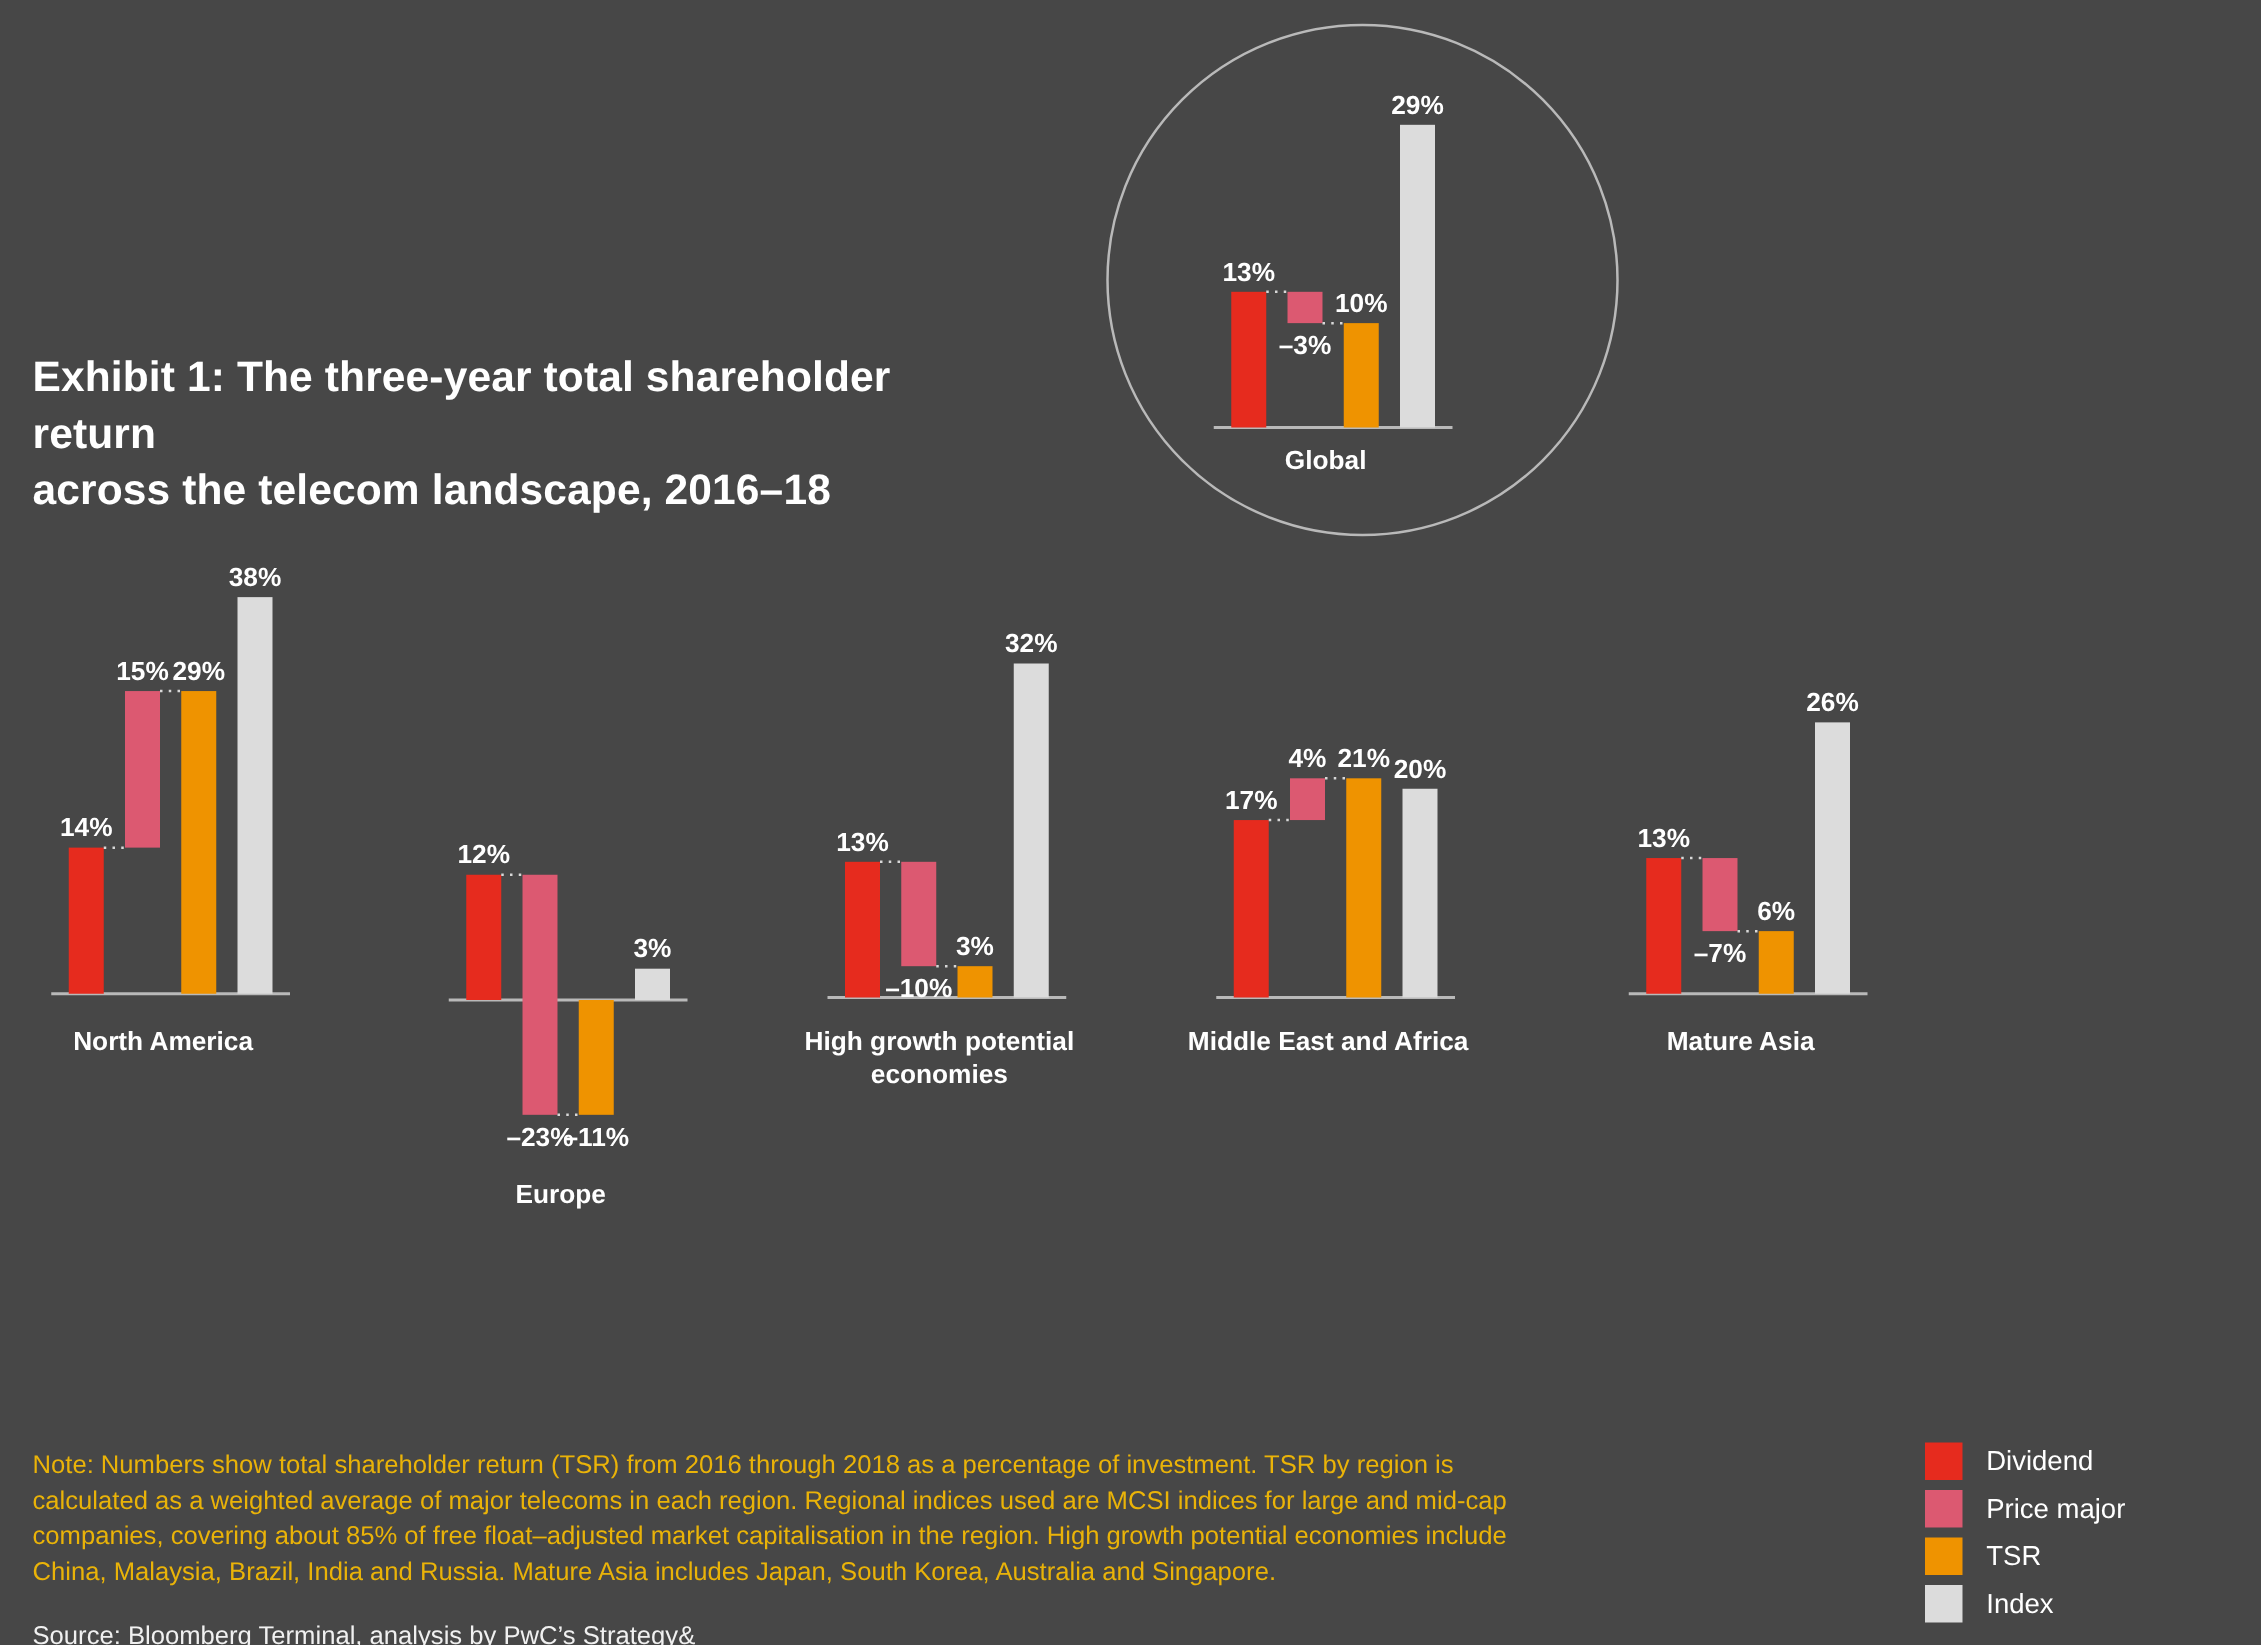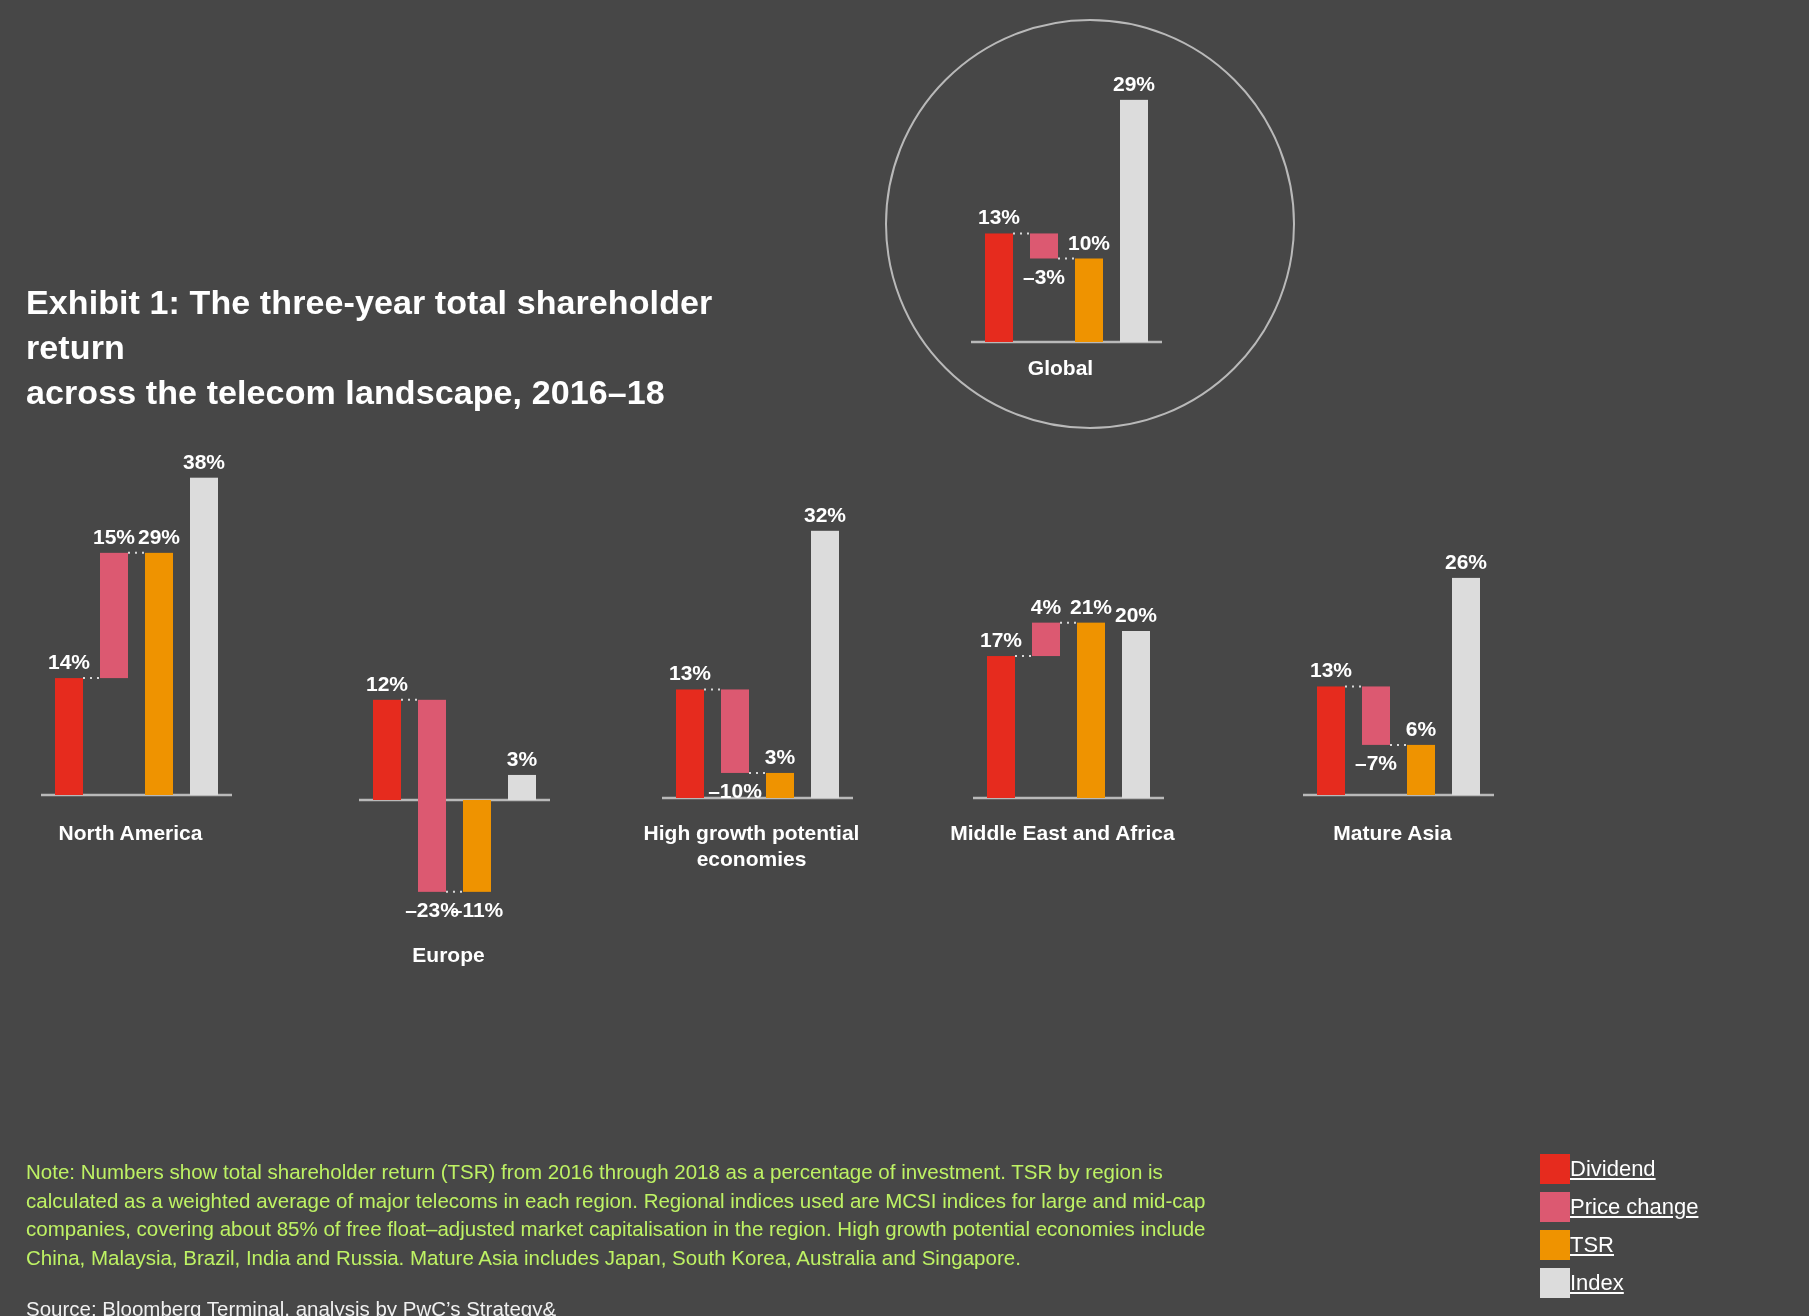--- a/index.html
+++ b/index.html
@@ -74,37 +74,36 @@
     align-items: center;
     height: 38px;
     margin-bottom: 0px;
   }
   .legend-swatch {
     width: 30px;
     height: 30px;
     flex: 0 0 30px;
   }
   .legend-label {
-    margin-left: 0;
+    margin-left: 19px;
     font-size: 22px;
     line-height: 1;
     white-space: nowrap;
-    text-decoration: underline;
   }
 
   #footer {
     position: absolute;
     left: 26px;
     top: 1158px;
     width: 1215px;
   }
   #note-text {
     font-size: 20.5px;
     line-height: 1.4;
-    color: #bef264;
+    color: #eab308;
   }
   #source-text {
     font-size: 20.5px;
     line-height: 1.4;
     color: #f0f0f0;
     margin-top: 22px;
   }
 </style>
 </head>
 <body>
@@ -201,21 +200,21 @@
     </g>
   </svg>
 
 <div id="legend">
     <div class="legend-row">
       <div class="legend-swatch" style="background: rgb(230, 43, 30);"></div>
       <div class="legend-label">Dividend</div>
     </div>
     <div class="legend-row">
       <div class="legend-swatch" style="background: rgb(220, 89, 113);"></div>
-      <div class="legend-label">Price change</div>
+      <div class="legend-label">Price major</div>
     </div>
     <div class="legend-row">
       <div class="legend-swatch" style="background: rgb(239, 147, 0);"></div>
       <div class="legend-label">TSR</div>
     </div>
     <div class="legend-row">
       <div class="legend-swatch" style="background: rgb(220, 220, 220);"></div>
       <div class="legend-label">Index</div>
     </div>
   </div>

